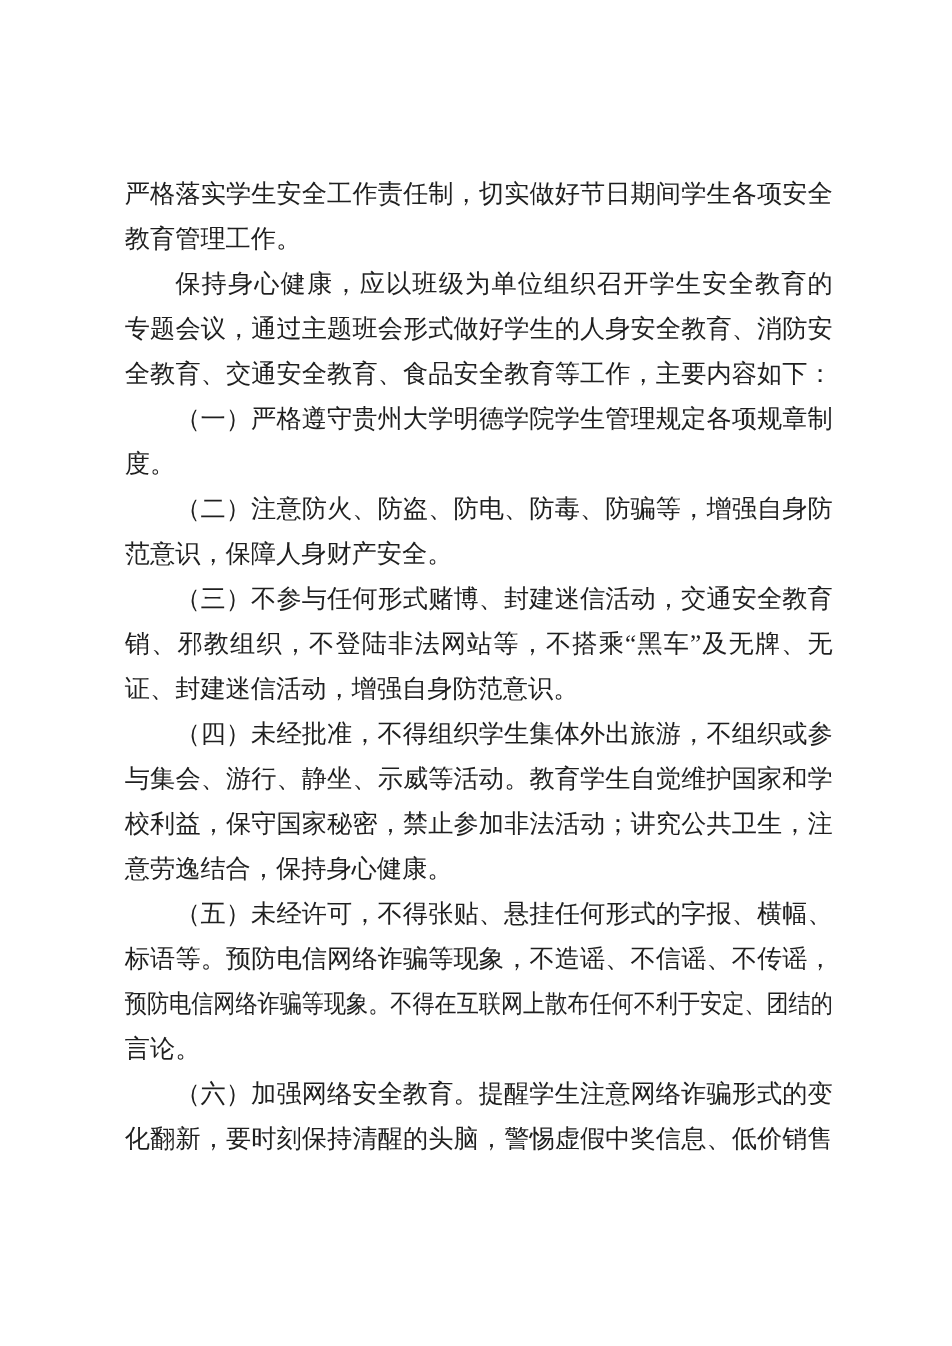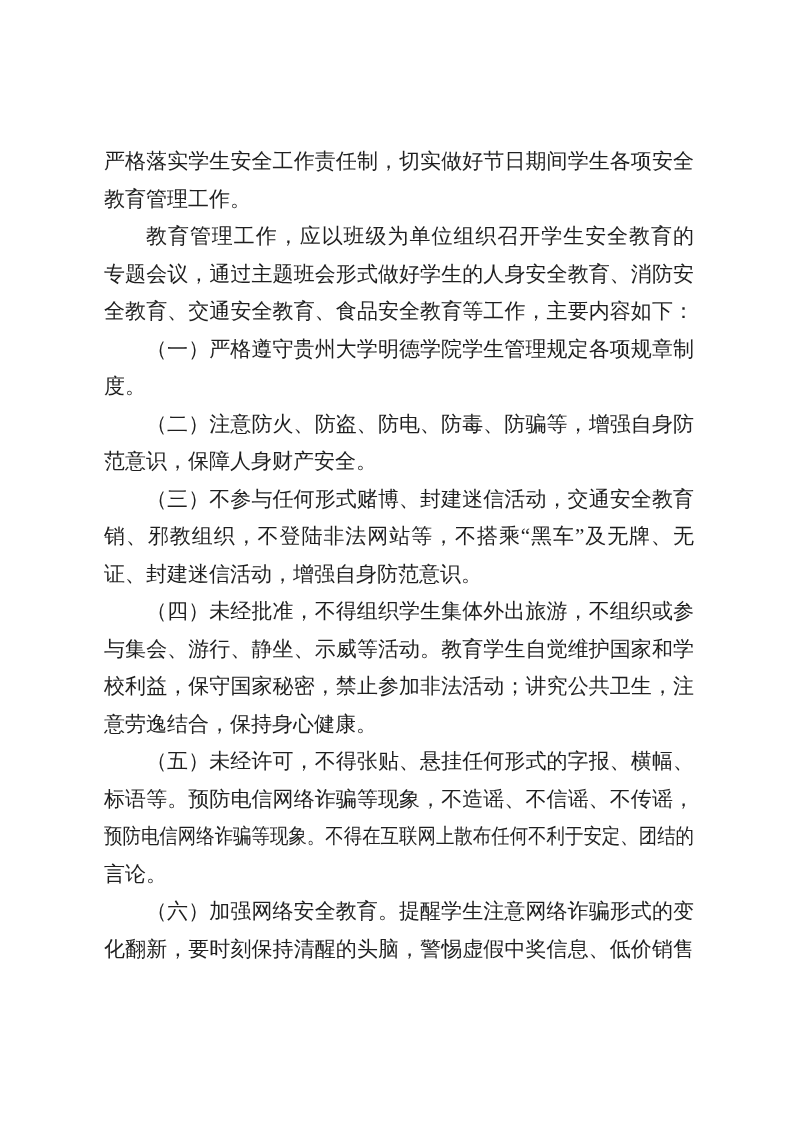--- a/index.html
+++ b/index.html
@@ -51,21 +51,21 @@
 
 <div class="page">
   <div class="textblock">
 
     <div class="para">
       <div class="line">严格落实学生安全工作责任制，切实做好节日期间学生各项安全</div>
       <div class="line end">教育管理工作。</div>
     </div>
 
     <div class="para">
-      <div class="line indent">教育管理工作，应以班级为单位组织召开学生安全教育的</div>
+      <div class="line indent">保持身心健康，应以班级为单位组织召开学生安全教育的</div>
       <div class="line">专题会议，通过主题班会形式做好学生的人身安全教育、消防安</div>
       <div class="line">全教育、交通安全教育、食品安全教育等工作，主要内容如下：</div>
     </div>
 
     <div class="para">
       <div class="line indent">（一）严格遵守贵州大学明德学院学生管理规定各项规章制</div>
       <div class="line end">度。</div>
     </div>
 
     <div class="para">

